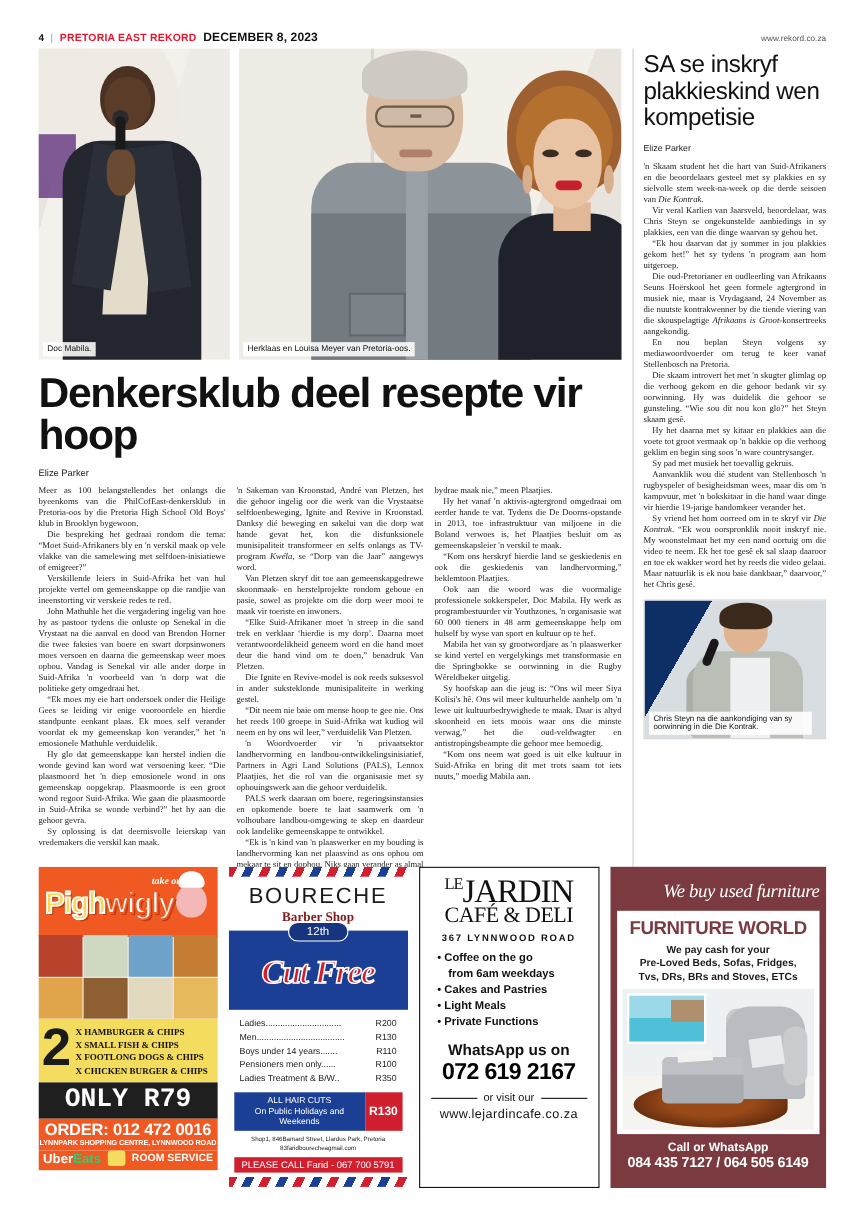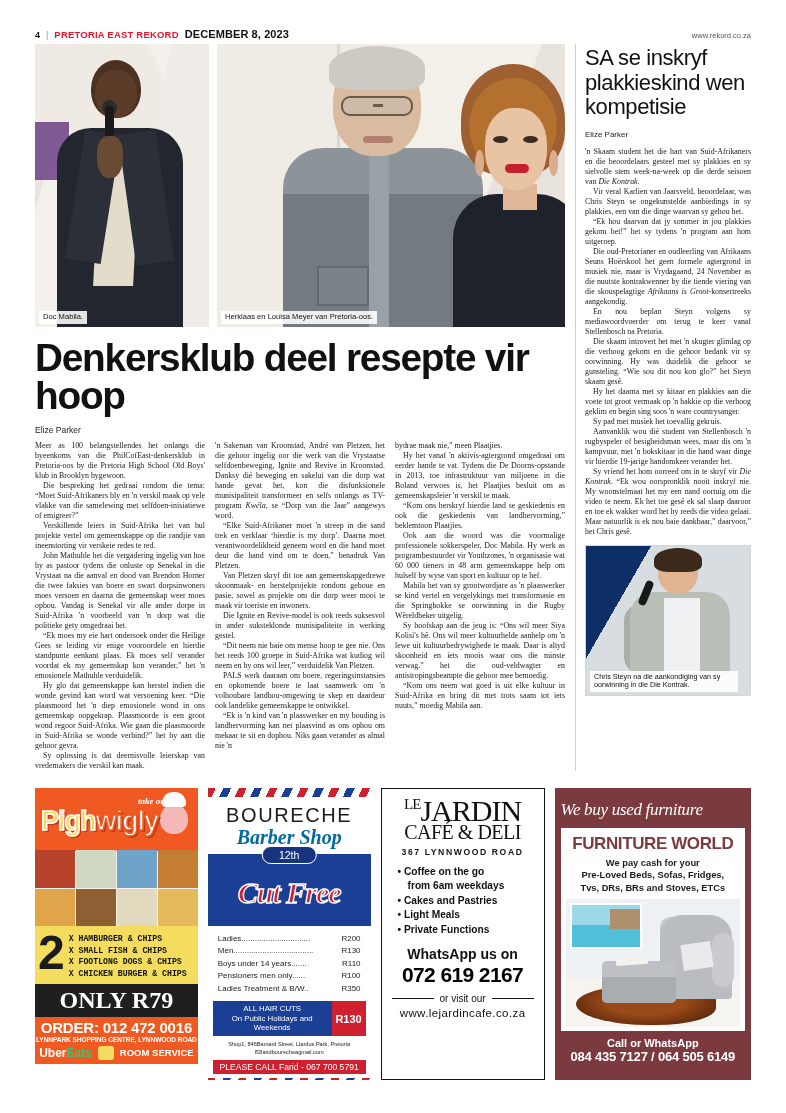--- a/index.html
+++ b/index.html
@@ -107,21 +107,21 @@
   .side-head {
     font-family:"Liberation Sans", sans-serif;
     font-weight:400; font-size:22px; line-height:1.12;
     letter-spacing:-.4px; color:#111; margin:2px 0 10px;
   }
   .side-byline { font-family:"Liberation Sans", sans-serif; font-size:8px; color:#222; margin-bottom:8px; }
   .side-body p { margin:0; font-size:7.9px; line-height:1.265; text-align:justify; text-indent:8px; color:#1a1a1a; }
   .side-body p.first { text-indent:0; }
 
   .side-photo {
-    position:relative; margin-top:8px; height:151px; overflow:hidden;
+    position:relative; margin-top:8px; height:127px; overflow:hidden;
     border:1px solid #d5d5d5;
   }
   .spbg { position:absolute; inset:0; background:linear-gradient(120deg,#0e2e66 0 26%, #d8dde2 26% 100%); }
   .sp .shead { position:absolute; left:72px; top:6px; width:40px; height:42px; background:#e0b392; border-radius:48%; }
   .sp .shair { position:absolute; left:68px; top:2px; width:48px; height:24px; background:#3b2a1c; border-radius:50% 50% 30% 30%; }
   .sp .smic { position:absolute; left:56px; top:34px; width:8px; height:26px; background:#181818; border-radius:4px; transform:rotate(22deg); }
   .sp .sbody { position:absolute; left:44px; top:46px; width:100px; height:82px; background:#b9beb6; border-radius:24px 24px 0 0; }
   .sp .sshirt { position:absolute; left:78px; top:52px; width:36px; height:76px; background:#eef0f2; }
   .sp .sarm { position:absolute; left:38px; top:58px; width:34px; height:70px; background:#a9aea6; border-radius:18px; }
   .side-cap {
@@ -161,44 +161,44 @@
   .pw-food div:nth-child(4){background:#c57c33;}
   .pw-food div:nth-child(5){background:#e0a44a;}
   .pw-food div:nth-child(6){background:#8e5f33;}
   .pw-food div:nth-child(7){background:#e3d9bf;}
   .pw-food div:nth-child(8){background:#e5b95c;}
   .pw-deal { background:#f4dd5e; display:flex; padding:5px 4px 5px 3px; height:58px; }
   .pw-num {
     font-family:"Liberation Sans", sans-serif; font-weight:700;
     font-size:48px; line-height:.92; color:#1b1b1b; margin-right:4px;
   }
-  .pw-items { font-family:Liberation Mono, monospace; font-weight:700; font-size:8.2px; line-height:1.42; color:#111; padding-top:2px; }
+  .pw-items { font-family:Liberation Serif, serif; font-weight:700; font-size:8.2px; line-height:1.42; color:#111; padding-top:2px; }
   .pw-only {
     background:#1f1f1f; color:#fff; text-align:center;
-    font-family:Liberation Serif, serif; font-weight:700;
+    font-family:Liberation Mono, monospace; font-weight:700;
     font-size:24px; line-height:1.2; padding:2px 0;
   }
   .pw-order { background:#f05a22; color:#fff; text-align:center; padding:2px 0 3px; }
   .pw-order .l1 { font-family:"Liberation Sans", sans-serif; font-weight:700; font-size:15px; letter-spacing:-.2px; }
   .pw-order .l2 { font-family:"Liberation Sans", sans-serif; font-weight:700; font-size:6.6px; letter-spacing:-.1px; }
   .pw-svc { background:#f05a22; display:flex; align-items:center; justify-content:center; gap:6px; padding-bottom:4px; }
   .pw-uber { font-family:"Liberation Sans", sans-serif; font-weight:700; font-size:12px; color:#fff; }
   .pw-uber .eats { color:#2ecc71; }
   .pw-room { font-family:"Liberation Sans", sans-serif; font-weight:700; font-size:9.5px; color:#fff; }
   .pw-scoot { width:16px; height:14px; background:#f4dd5e; border-radius:3px; }
   .pw-bot { display:flex; align-items:center; justify-content:space-between; padding:3px 6px 0; background:#fff; }
   .pw-vape { font-family:"Liberation Sans", sans-serif; font-weight:700; font-size:9px; color:#3b2a4a; letter-spacing:-.2px; }
   .pw-vape .v { color:#7c3fa0; }
   .pw-open { font-family:"Liberation Sans", sans-serif; font-weight:700; font-size:9.5px; color:#111;margin-top:48px; }
 
   
   .bb { border:0; background:#fff; }
   .chev { height:9px; background:repeating-linear-gradient(115deg,#d0202f 0 7px,#fff 7px 14px,#1b3f94 14px 21px,#fff 21px 28px); }
   .bb-name { text-align:center; font-family:"Liberation Sans", sans-serif; font-size:20px; letter-spacing:1.6px; color:#1b1b1b; margin-top:7px; }
-  .bb-sub { text-align:center; font-family:"Liberation Serif", serif; font-style:italic; font-weight:700; font-size:20px; color:#0369a1; margin-top:-1px; }
+  .bb-sub { text-align:center; font-family:"Liberation Serif", serif; font-weight:700; font-size:12px; color:#7f1d1d; margin-top:-1px; }
   .bb-banner { position:relative; margin-top:5px; height:72px; background:#1b3f94; }
   .bb-badge {
     position:absolute; left:50%; top:-8px; transform:translateX(-50%);
     background:#16357e; color:#fff; padding:2px 16px; border-radius:10px;
     font-family:"Liberation Sans", sans-serif; font-size:10.5px;
     border:1.5px solid #fff;
   }
   .bb-cut {
     position:absolute; left:0; right:0; top:22px; text-align:center;
     font-family:"Liberation Serif", serif; font-style:italic; font-weight:700;
@@ -228,21 +228,21 @@
   .lj-wa { text-align:center; font-family:"Liberation Sans", sans-serif; font-weight:700; font-size:14px; color:#111; margin-top:9px; }
   .lj-num { text-align:center; font-family:"Liberation Sans", sans-serif; font-weight:700; font-size:21px; letter-spacing:-.6px; color:#000000; margin-top:1px; }
   .lj-visit { display:flex; align-items:center; gap:6px; margin-top:6px; }
   .lj-visit .ln { flex:1; height:1px; background:#111; }
   .lj-visit span { font-family:"Liberation Sans", sans-serif; font-size:10px; color:#111; }
   .lj-web { text-align:center; font-family:"Liberation Sans", sans-serif; font-size:11.5px; letter-spacing:.4px; color:#111; margin-top:3px; }
   .lj-vert { position:absolute; right:3px; top:150px; font-size:3.6px; color:#777; writing-mode:vertical-rl; font-family:"Liberation Sans", sans-serif; }
 
   
   .fw { background:#7b3a3f; padding:6px; }
-  .fw-top { text-align:left; font-family:"Liberation Serif", serif; font-style:italic; font-size:17px; color:#fff; padding:6px 0 8px; letter-spacing:-.3px; }
+  .fw-top { text-align:right; font-family:"Liberation Serif", serif; font-style:italic; font-size:17px; color:#fff; padding:6px 0 8px; letter-spacing:-.3px; }
   .fw-card { background:#fff; padding:6px 5px 4px; }
   .fw-name { text-align:center; font-family:"Liberation Sans", sans-serif; font-weight:700; font-size:17px; color:#7b3a3f; letter-spacing:-.4px; }
   .fw-sub { text-align:center; font-family:"Liberation Sans", sans-serif; font-weight:700; font-size:9.3px; color:#1b1b1b; line-height:1.32; margin-top:3px; }
   .fw-img { position:relative; height:128px; margin-top:5px; overflow:hidden; background:linear-gradient(180deg,#eef1f3 0 62%, #f6f4f1 62% 100%); }
   .fw-img .sea { position:absolute; left:4px; top:4px; width:72px; height:46px; background:linear-gradient(180deg,#9bd9e8 0 48%, #4fc0d8 48% 100%); border:2px solid #fff; }
   .fw-img .cliff { position:absolute; left:44px; top:10px; width:30px; height:20px; background:#b08f6c; }
   .fw-img .chair { position:absolute; right:8px; top:16px; width:72px; height:84px; background:#b9bcc0; border-radius:22px 22px 4px 4px; }
   .fw-img .wing { position:absolute; right:62px; top:18px; width:18px; height:60px; background:#c6c9cd; border-radius:10px 0 0 10px; }
   .fw-img .cushion { position:absolute; right:28px; top:44px; width:30px; height:26px; background:#e8eaec; transform:rotate(-8deg); }
   .fw-img .fur { position:absolute; right:6px; top:34px; width:22px; height:54px; background:#c9cbce; border-radius:11px; }
@@ -322,24 +322,25 @@
           <p class="first">Meer as 100 belangstellendes het onlangs die byeenkoms van die PhilCofEast-denkersklub in Pretoria-oos by die Pretoria High School Old Boys' klub in Brooklyn bygewoon.</p>
           <p>Die bespreking het gedraai rondom die tema: “Moet Suid-Afrikaners bly en 'n verskil maak op vele vlakke van die samelewing met selfdoen-inisiatiewe of emigreer?”</p>
           <p>Verskillende leiers in Suid-Afrika het van hul projekte vertel om gemeenskappe op die randjie van ineenstorting vir verskeie redes te red.</p>
           <p>John Mathuhle het die vergadering ingelig van hoe hy as pastoor tydens die onluste op Senekal in die Vrystaat na die aanval en dood van Brendon Horner die twee faksies van boere en swart dorpsinwoners moes versoen en daarna die gemeenskap weer moes opbou. Vandag is Senekal vir alle ander dorpe in Suid-Afrika 'n voorbeeld van 'n dorp wat die politieke gety omgedraai het.</p>
           <p>“Ek moes my eie hart ondersoek onder die Heilige Gees se leiding vir enige vooroordele en hierdie standpunte eenkant plaas. Ek moes self verander voordat ek my gemeenskap kon verander,” het 'n emosionele Mathuhle verduidelik.</p>
           <p>Hy glo dat gemeenskappe kan herstel indien die wonde gevind kan word wat versoening keer. “Die plaasmoord het 'n diep emosionele wond in ons gemeenskap oopgekrap. Plaasmoorde is een groot wond regoor Suid-Afrika. Wie gaan die plaasmoorde in Suid-Afrika se wonde verbind?” het hy aan die gehoor gevra.</p>
           <p>Sy oplossing is dat deernisvolle leierskap van vredemakers die verskil kan maak.</p>
         </div>
         <div class="col">
           <p class="first">'n Sakeman van Kroonstad, André van Pletzen, het die gehoor ingelig oor die werk van die Vrystaatse selfdoenbeweging, Ignite and Revive in Kroonstad. Danksy dié beweging en sakelui van die dorp wat hande gevat het, kon die disfunksionele munisipaliteit transformeer en selfs onlangs as TV-program <i>Kwéla</i>, se “Dorp van die Jaar” aangewys word.</p>
+          <p>Van Pletzen skryf dit toe aan gemeenskapgedrewe skoonmaak- en herstelprojekte rondom geboue en pasie, sowel as projekte om die dorp weer mooi te maak vir toeriste en inwoners.</p>
           <p>“Elke Suid-Afrikaner moet 'n streep in die sand trek en verklaar ‘hierdie is my dorp’. Daarna moet verantwoordelikheid geneem word en die hand moet deur die hand vind om te doen,” benadruk Van Pletzen.</p>
-          <p>Van Pletzen skryf dit toe aan gemeenskapgedrewe skoonmaak- en herstelprojekte rondom geboue en pasie, sowel as projekte om die dorp weer mooi te maak vir toeriste en inwoners.</p>
           <p>Die Ignite en Revive-model is ook reeds suksesvol in ander suksteklonde munisipaliteite in werking gestel.</p>
           <p>“Dit neem nie baie om mense hoop te gee nie. Ons het reeds 100 groepe in Suid-Afrika wat kudiog wil neem en hy ons wil leer,” verduidelik Van Pletzen.</p>
+          <p>'n Woordvoerder vir 'n privaatsektor landhervorming en landbou-ontwikkelingsinisiatief, Partners in Agri Land Solutions (PALS), Lennox Plaatjies, het die rol van die organisasie met sy opbouingswerk aan die gehoor verduidelik.</p>
           <p>PALS werk daaraan om boere, regeringsinstansies en opkomende boere te laat saamwerk om 'n volhoubare landbou-omgewing te skep en daardeur ook landelike gemeenskappe te ontwikkel.</p>
           <p>“Ek is 'n kind van 'n plaaswerker en my bouding is landhervorming kan net plaasvind as ons ophou om mekaar te sit en dophou. Niks gaan verander as almal nie 'n</p>
         </div>
         <div class="col">
           <p class="first">bydrae maak nie,” meen Plaatjies.</p>
           <p>Hy het vanaf 'n aktivis-agtergrond omgedraai om eerder hande te vat. Tydens die De Doorns-opstande in 2013, toe infrastruktuur van miljoene in die Boland verwoes is, het Plaatjies besluit om as gemeenskapsleier 'n verskil te maak.</p>
           <p>“Kom ons herskryf hierdie land se geskiedenis en ook die geskiedenis van landhervorming,” beklemtoon Plaatjies.</p>
           <p>Ook aan die woord was die voormalige professionele sokkerspeler, Doc Mabila. Hy werk as programbestuurder vir Youthzones, 'n organisasie wat 60 000 tieners in 48 arm gemeenskappe help om hulself by wyse van sport en kultuur op te hef.</p>
           <p>Mabila het van sy grootwordjare as 'n plaaswerker se kind vertel en vergelykings met transformasie en die Springbokke se oorwinning in die Rugby Wêreldbeker uitgelig.</p>
           <p>Sy hoofskap aan die jeug is: “Ons wil meer Siya Kolisi's hê. Ons wil meer kultuurhelde aanhelp om 'n lewe uit kultuurbedrywighede te maak. Daar is altyd skoonheid en iets moois waar ons die minste verwag,” het die oud-veldwagter en antistropingsbeampte die gehoor mee bemoedig.</p>

